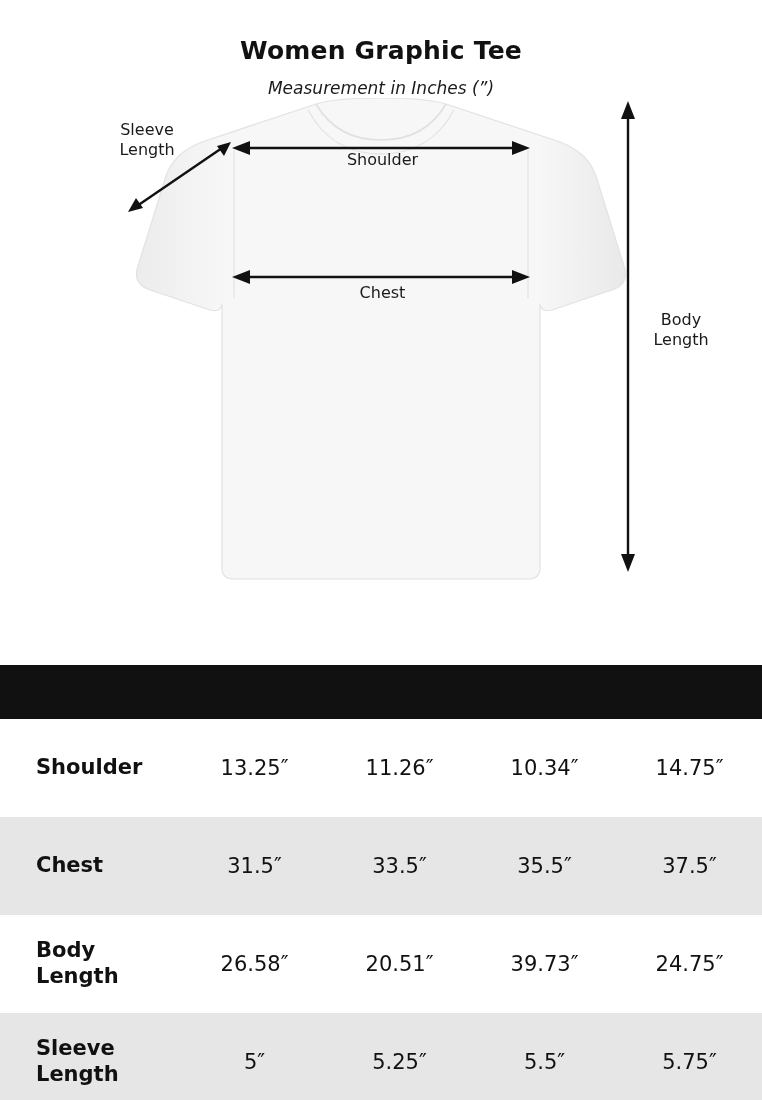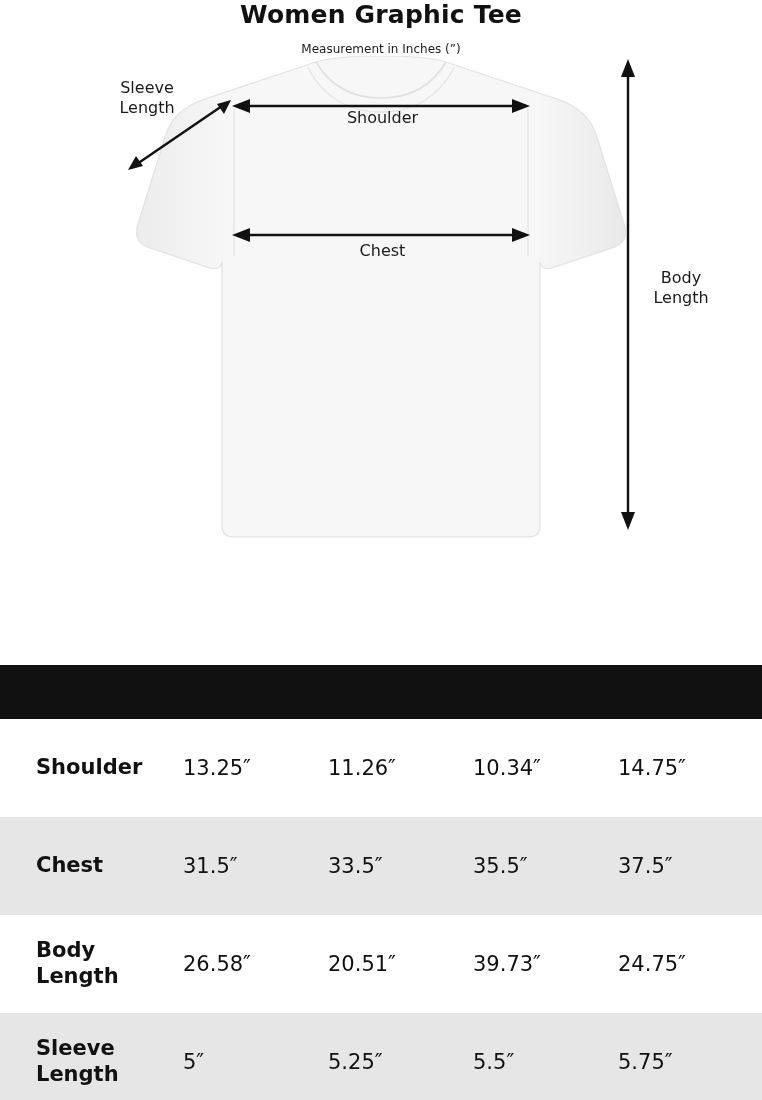--- a/index.html
+++ b/index.html
@@ -12,29 +12,31 @@
     height: 1100px;
     font-family: "DejaVu Sans", sans-serif;
     color: #1a1a1a;
     position: relative;
     overflow: hidden;
   }
 
   
   .header {
     text-align: center;
+    padding-top: 36px;
   }
   .title {
     font-size: 25px;
     font-weight: bold;
     letter-spacing: 0.2px;
     color: #111111;
   }
   .subtitle {
-    font-size: 12px;
+    font-size: 17px;
+    font-style: italic;
     color: #1a1a1a;
     margin-top: 13px;
   }
 
   
   .diagram {
     position: relative;
     width: 762px;
     height: 520px;
   }
@@ -66,20 +68,21 @@
     top: 665px;
     width: 762px;
   }
   table.size-table {
     border-collapse: collapse;
     width: 762px;
     table-layout: fixed;
   }
   table.size-table th,
   table.size-table td {
+    text-align: center;
     font-size: 21px;
     color: #111111;
   }
   thead th {
     background: #111111;
     color: #ffffff;
     font-weight: bold;
     height: 52px;
     font-size: 21px;
   }

